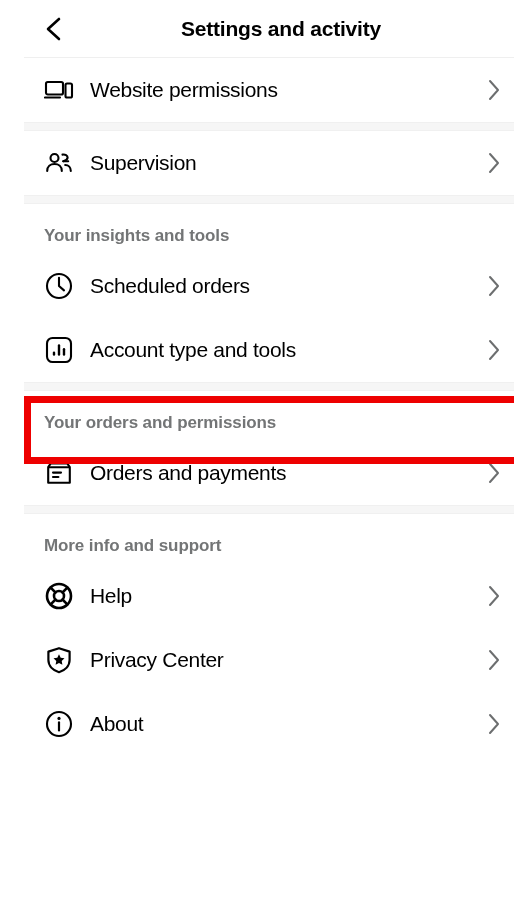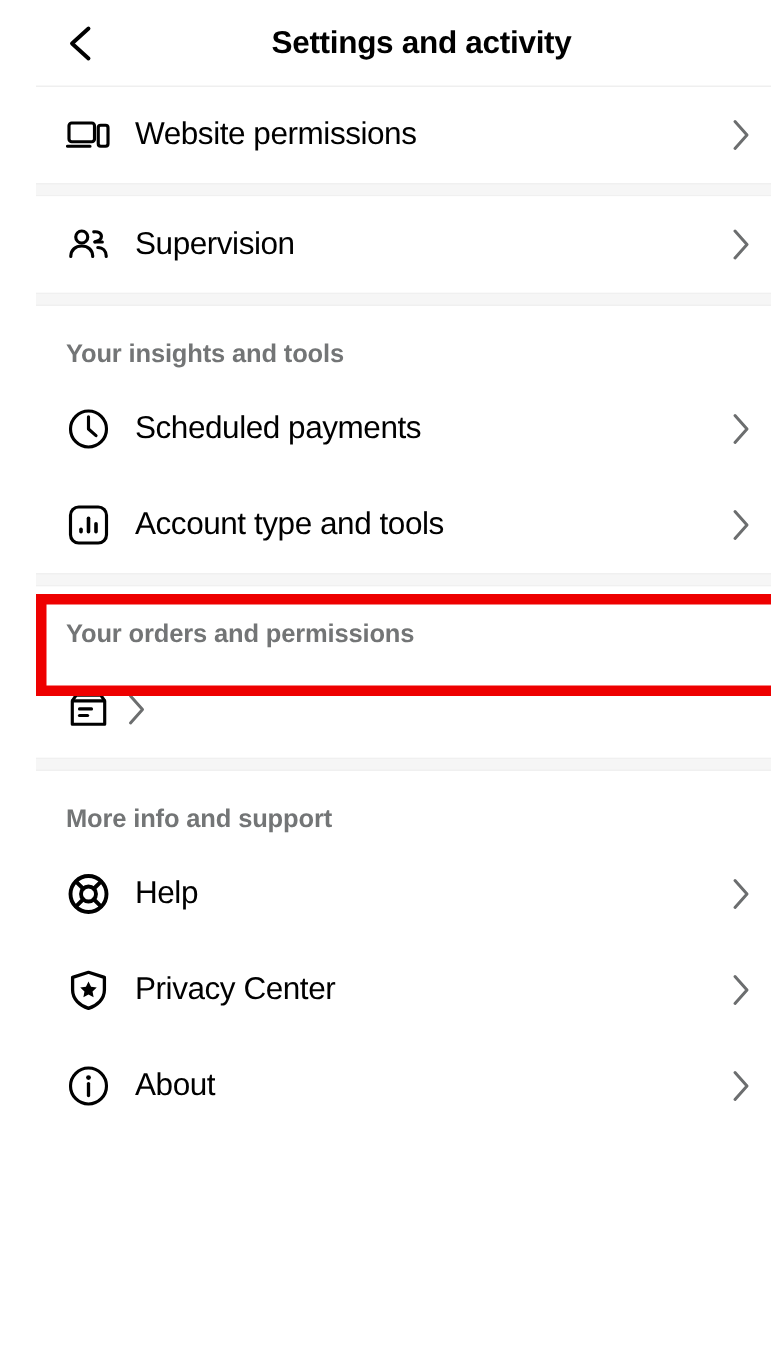--- a/index.html
+++ b/index.html
@@ -176,21 +176,21 @@
   <div class="section">
     <div class="section-title">Your insights and tools</div>
 
     <div class="row">
       <span class="row-icon">
         <svg width="30" height="30" viewBox="0 0 30 30" fill="none">
           <circle cx="15" cy="15" r="12" stroke="#000" stroke-width="2.1"></circle>
           <path d="M15 6.8 V15 L20 19.4" stroke="#000" stroke-width="2.1" stroke-linecap="round" stroke-linejoin="round"></path>
         </svg>
       </span>
-      <span class="row-label">Scheduled payments</span>
+      <span class="row-label">Scheduled orders</span>
       <span class="row-chevron">
         <svg width="14" height="22" viewBox="0 0 14 22" fill="none">
           <path d="M3 2 L11 11 L3 20" stroke="currentColor" stroke-width="2" stroke-linecap="round" stroke-linejoin="round"></path>
         </svg>
       </span>
     </div>
 
     <div class="row">
       <span class="row-icon">
         <svg width="30" height="30" viewBox="0 0 30 30" fill="none">
@@ -215,20 +215,21 @@
     <div class="section-title">Your orders and permissions</div>
     <div class="row">
       <span class="row-icon">
         <svg width="30" height="30" viewBox="0 0 30 30" fill="none">
           <path d="M4.2 9.2 L6.8 5.4 H23.2 L25.8 9.2" stroke="#000" stroke-width="2.1" stroke-linejoin="round"></path>
           <rect x="4.2" y="9.2" width="21.6" height="15.6" stroke="#000" stroke-width="2.1" stroke-linejoin="round"></rect>
           <path d="M9 14.6 H17" stroke="#000" stroke-width="2.1" stroke-linecap="round"></path>
           <path d="M9 19 H14.4" stroke="#000" stroke-width="2.1" stroke-linecap="round"></path>
         </svg>
       </span>
+      <span class="row-label">Orders and payments</span>
       <span class="row-chevron">
         <svg width="14" height="22" viewBox="0 0 14 22" fill="none">
           <path d="M3 2 L11 11 L3 20" stroke="currentColor" stroke-width="2" stroke-linecap="round" stroke-linejoin="round"></path>
         </svg>
       </span>
     </div>
   </div>
 
   <div class="gap"></div>
 

